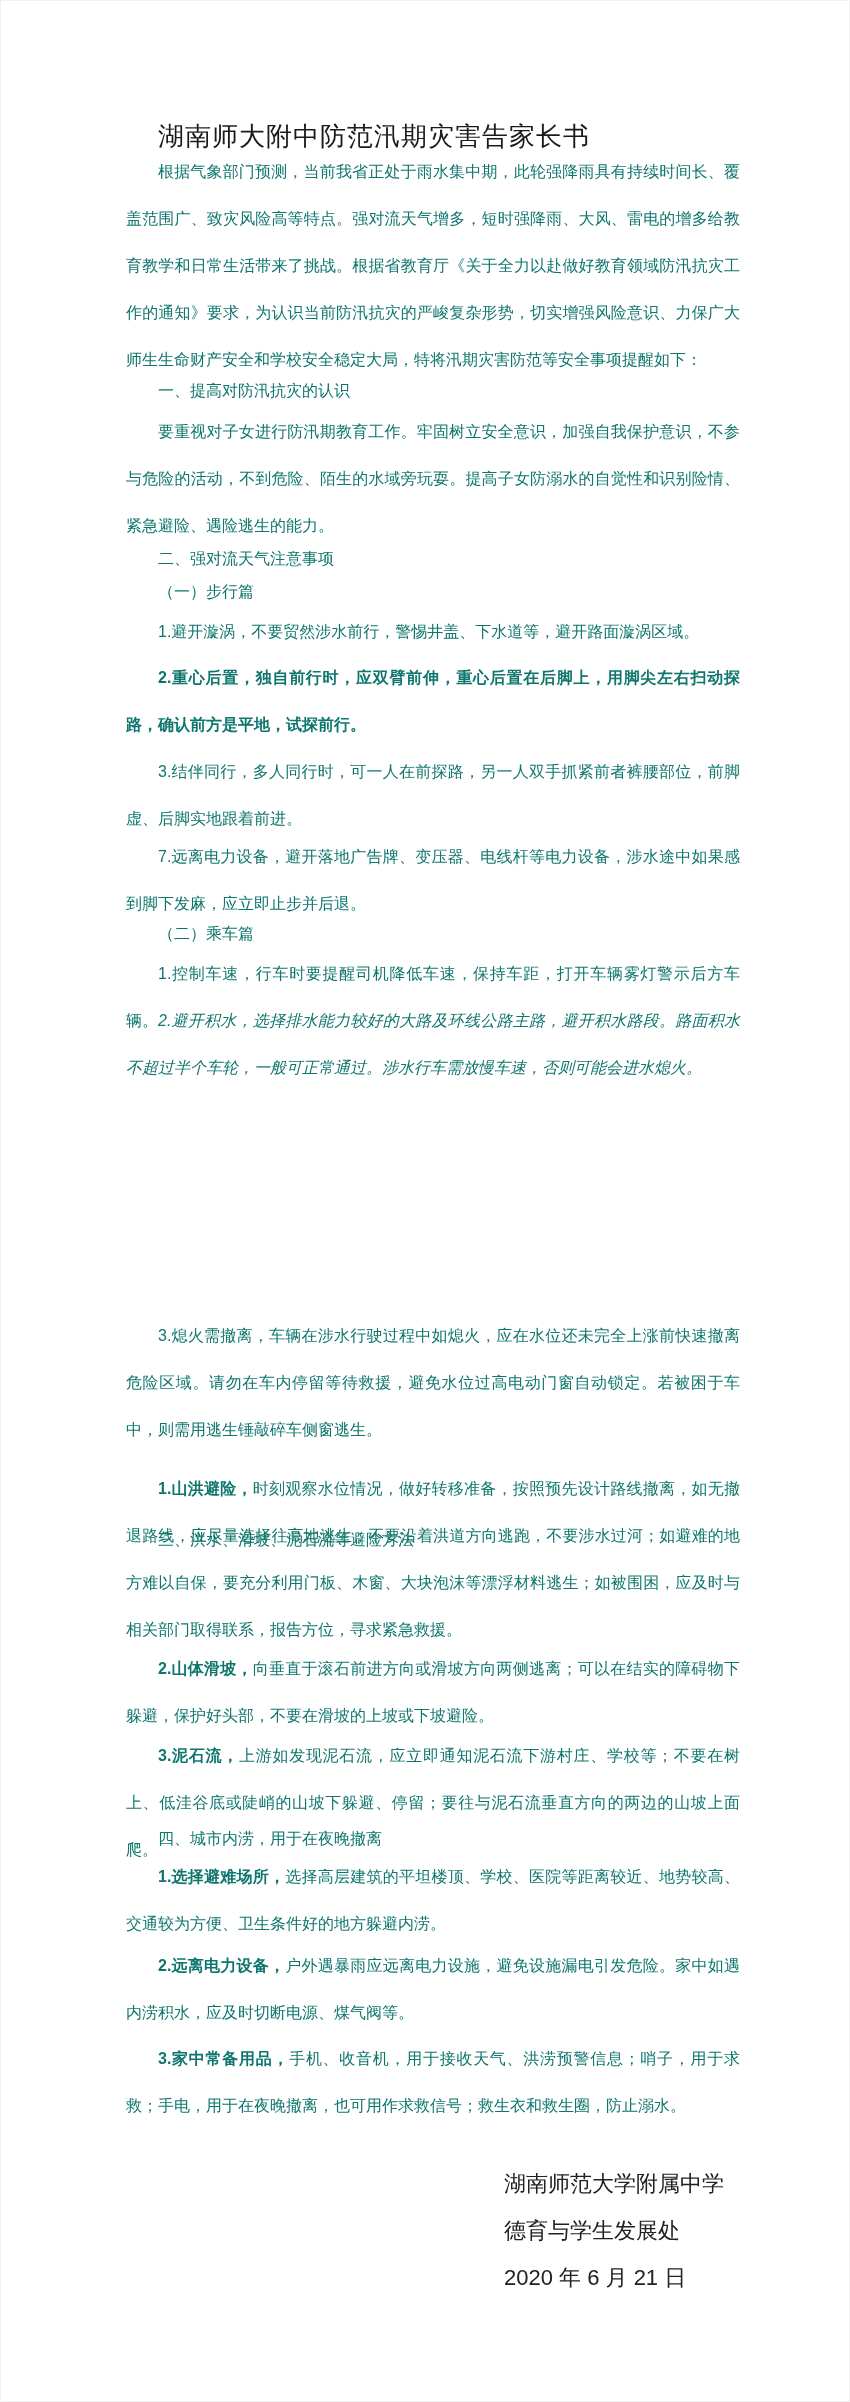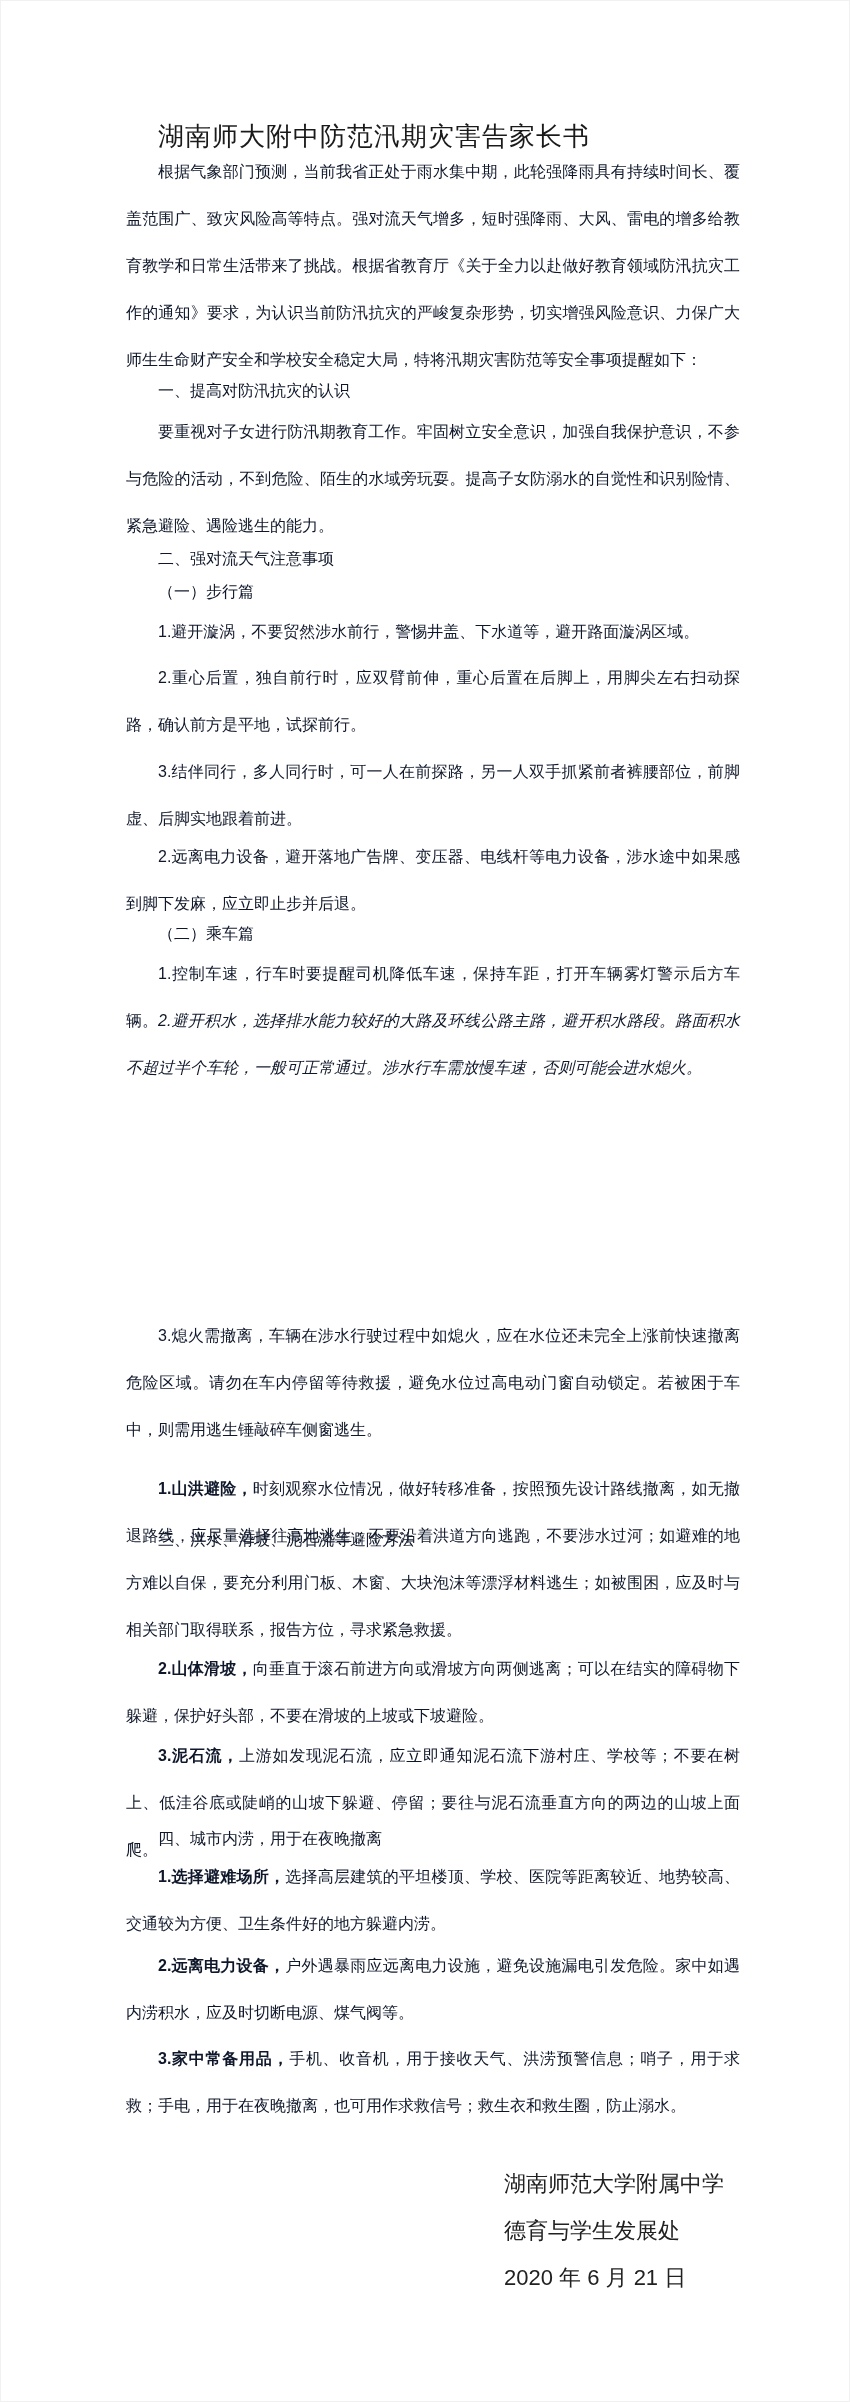--- a/index.html
+++ b/index.html
@@ -30,21 +30,21 @@
     font-weight: 400;
     color: #1a1a1a;
     letter-spacing: 1px;
   }
   .blk {
     position: absolute;
     left: 125px;
     width: 614px;
     font-size: 16px;
     text-align: justify;
-    color: #0f172a;
+    color: #0f766e;
     margin: 0;
   }
   .para {
     line-height: 47px;
     text-indent: 2em;
   }
   .heading {
     line-height: 33px;
     text-indent: 2em;
     font-weight: 400;
@@ -78,23 +78,23 @@
 
   <p class="blk heading" style="top:373px;">一、提高对防汛抗灾的认识</p>
 
   <p class="blk para" style="top:407px;">要重视对子女进行防汛期教育工作。牢固树立安全意识，加强自我保护意识，不参与危险的活动，不到危险、陌生的水域旁玩耍。提高子女防溺水的自觉性和识别险情、紧急避险、遇险逃生的能力。</p>
 
   <p class="blk heading" style="top:541px;">二、强对流天气注意事项</p>
 
   <p class="blk subheading" style="top:574px;">（一）步行篇</p>
 
   <p class="blk para" style="top:607px;">1.避开漩涡，不要贸然涉水前行，警惕井盖、下水道等，避开路面漩涡区域。</p>
-  <p class="blk para" style="top:653px;">2.重心后置，独自前行时，应双臂前伸，重心后置在后脚上，用脚尖左右扫动探路，确认前方是平地，试探前行。</p>
+  <p class="blk para" style="top:653px;font-weight:bold;">2.重心后置，独自前行时，应双臂前伸，重心后置在后脚上，用脚尖左右扫动探路，确认前方是平地，试探前行。</p>
   <p class="blk para" style="top:747px;">3.结伴同行，多人同行时，可一人在前探路，另一人双手抓紧前者裤腰部位，前脚虚、后脚实地跟着前进。</p>
-  <p class="blk para" style="top:832px;">2.远离电力设备，避开落地广告牌、变压器、电线杆等电力设备，涉水途中如果感到脚下发麻，应立即止步并后退。</p>
+  <p class="blk para" style="top:832px;">7.远离电力设备，避开落地广告牌、变压器、电线杆等电力设备，涉水途中如果感到脚下发麻，应立即止步并后退。</p>
 
   <p class="blk subheading" style="top:916px;">（二）乘车篇</p>
 
   <p class="blk para" style="top:949px;">1.控制车速，行车时要提醒司机降低车速，保持车距，打开车辆雾灯警示后方车辆。</p>
   <p class="blk para" style="top:996px;font-style:italic;">2.避开积水，选择排水能力较好的大路及环线公路主路，避开积水路段。路面积水不超过半个车轮，一般可正常通过。涉水行车需放慢车速，否则可能会进水熄火。</p>
   <p class="blk para" style="top:1311px;">3.熄火需撤离，车辆在涉水行驶过程中如熄火，应在水位还未完全上涨前快速撤离危险区域。请勿在车内停留等待救援，避免水位过高电动门窗自动锁定。若被困于车中，则需用逃生锤敲碎车侧窗逃生。</p>
 
   <p class="blk heading" style="top:1522px;">三、洪水、滑坡、泥石流等避险方法</p>
 
   <p class="blk para" style="top:1464px;"><span class="lead">1.山洪避险，</span><span>时刻观察水位情况，做好转移准备，按照预先设计路线撤离，如无撤退路线，应尽量选择往高地逃生；不要沿着洪道方向逃跑，不要涉水过河；如避难的地方难以自保，要充分利用门板、木窗、大块泡沫等漂浮材料逃生；如被围困，应及时与相关部门取得联系，报告方位，寻求紧急救援。</span></p>

